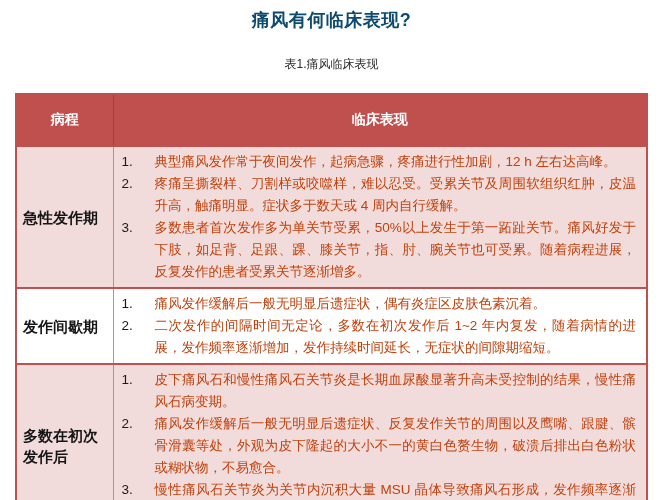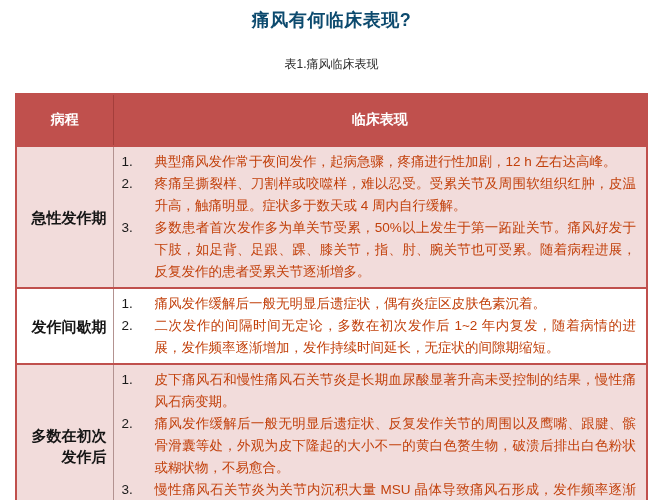--- a/index.html
+++ b/index.html
@@ -50,21 +50,21 @@
     padding:16px;
     text-align:center;
   }
   th.col-stage{width:97px;border-right:1px solid #a43e3b;}
   tbody tr{border-top:2px solid var(--border);}
   tbody tr.pink{background:var(--row-pink);}
   tbody tr.white{background:var(--row-white);}
   td.stage{
     width:97px;
     border-right:1px solid #b39290;
-    text-align:right;
+    text-align:left;
     vertical-align:middle;
     font-weight:bold;
     font-size:15px;
     line-height:21px;
     color:#151515;
     padding:4px 6px;
   }
   td.items{
     vertical-align:middle;
     padding:4px 10px 4px 8px;

